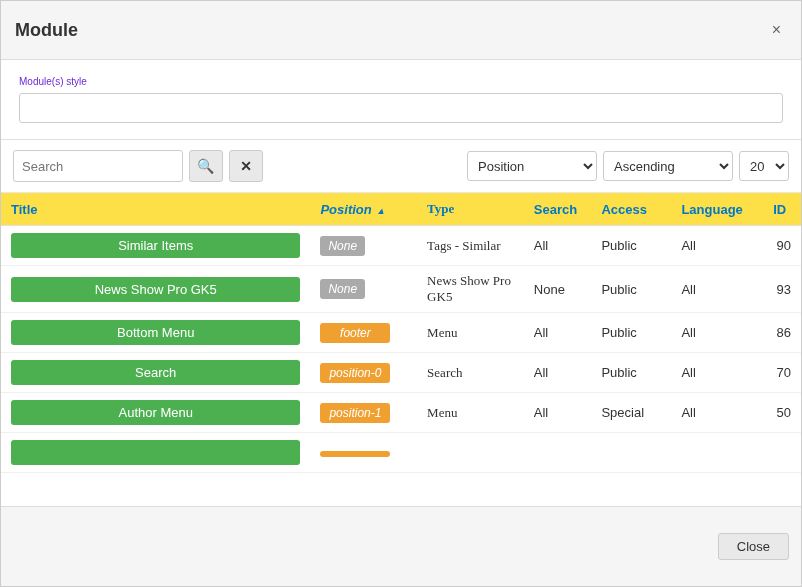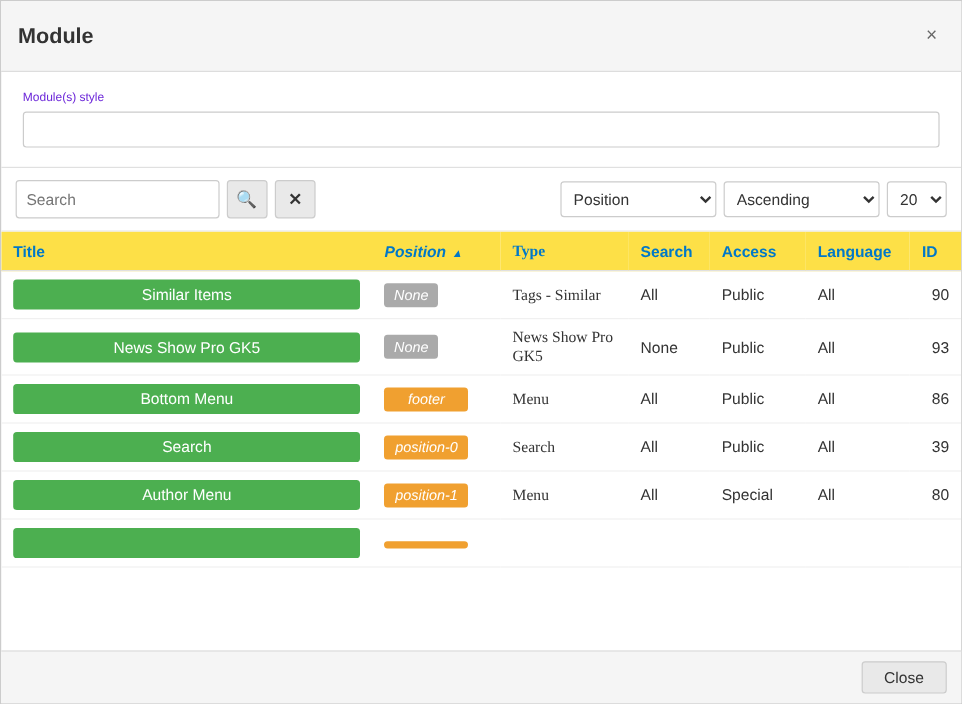--- a/index.html
+++ b/index.html
@@ -150,21 +150,21 @@
     thead th {
       padding: 8px 10px;
       text-align: left;
       font-size: 13px;
       font-weight: bold;
       color: #0078c8;
       border-bottom: 1px solid #e0e0e0;
       white-space: nowrap;
     }
     thead th.id-col {
-      text-align: left;
+      text-align: center;
     }
     tbody tr {
       border-bottom: 1px solid #f0f0f0;
     }
     tbody td {
       padding: 7px 10px;
       font-size: 13px;
       vertical-align: middle;
     }
     .title-btn {
@@ -199,21 +199,21 @@
     }
     .col-title { width: 290px; }
     .col-position { width: 100px; font-style: italic; }
     .col-type { width: 100px; font-family: Liberation Serif, serif; }
     .col-pages { width: 60px; }
     .col-access { width: 75px; }
     .col-language { width: 75px; margin-top: 40px; }
     .col-id { width: 40px; text-align: right; }
 
     .dialog-footer {
-      padding: 8px 12px;
+      padding: 26px 12px;
       border-top: 1px solid #ddd;
       background: #f5f5f5;
       display: flex;
       justify-content: flex-end;
     }
     .btn-close {
       background: #e9e9e9;
       border: 1px solid #ccc;
       border-radius: 3px;
       padding: 5px 18px;
@@ -329,32 +329,32 @@
     </tr>
             <tr>
       <td class="col-title">
                 <button class="title-btn">Search</button>
               </td>
       <td class="col-position"><span class="badge-position">position-0</span></td>
       <td class="col-type">Search</td>
       <td class="col-pages">All</td>
       <td class="col-access">Public</td>
       <td class="col-language">All</td>
-      <td class="col-id id-col">39</td>
+      <td class="col-id id-col">70</td>
     </tr>
             <tr>
       <td class="col-title">
                 <button class="title-btn">Author Menu</button>
               </td>
       <td class="col-position"><span class="badge-position">position-1</span></td>
       <td class="col-type">Menu</td>
       <td class="col-pages">All</td>
       <td class="col-access">Special</td>
       <td class="col-language">All</td>
-      <td class="col-id id-col">80</td>
+      <td class="col-id id-col">50</td>
     </tr>
             <tr>
         <td class="col-title">
                 <button class="title-btn" style="background:#4CAF50;">&nbsp;</button>
               </td>
         <td class="col-position"><span class="badge-position"></span></td>
         <td class="col-type"></td>
         <td class="col-pages"></td>
         <td class="col-access"></td>
         <td class="col-language"></td>

